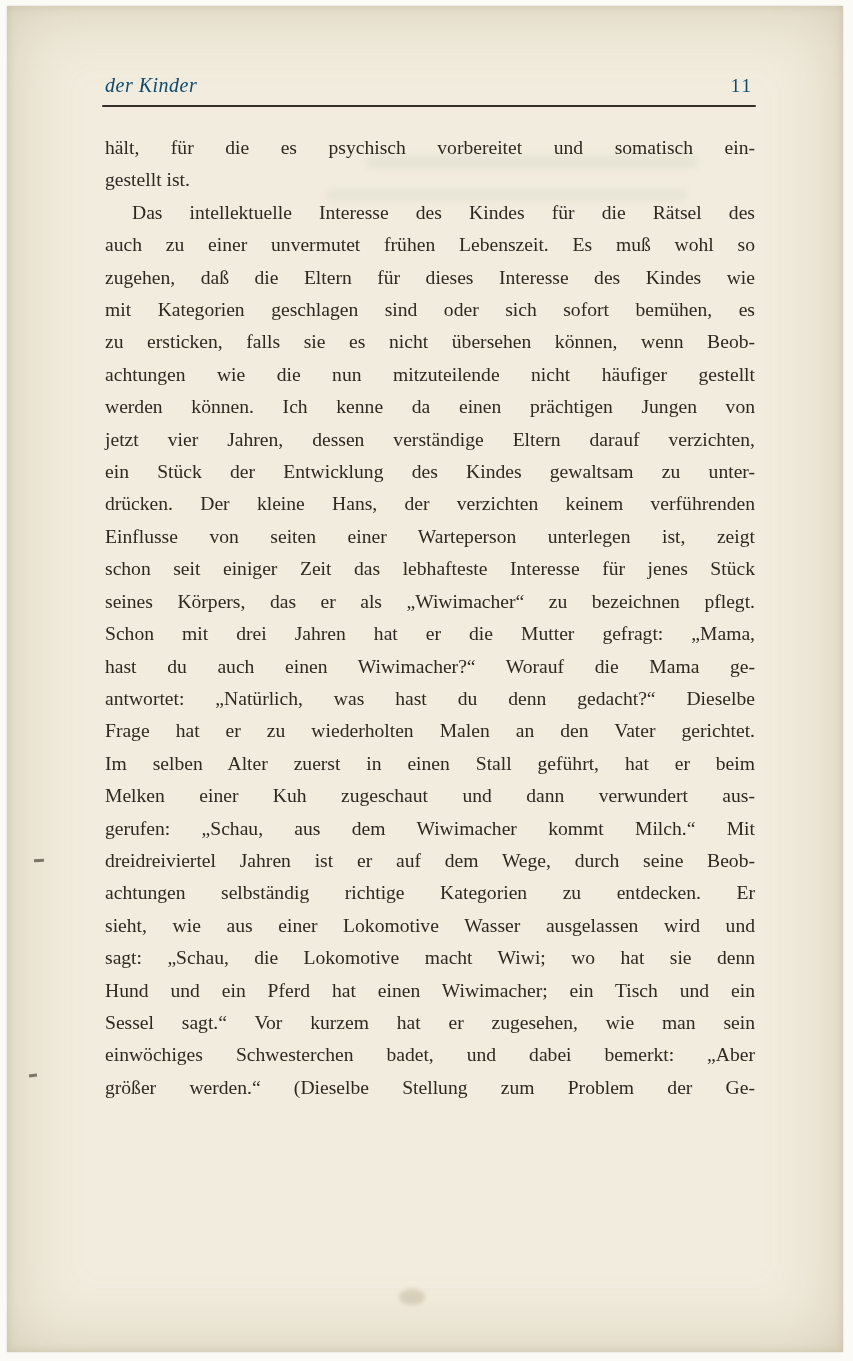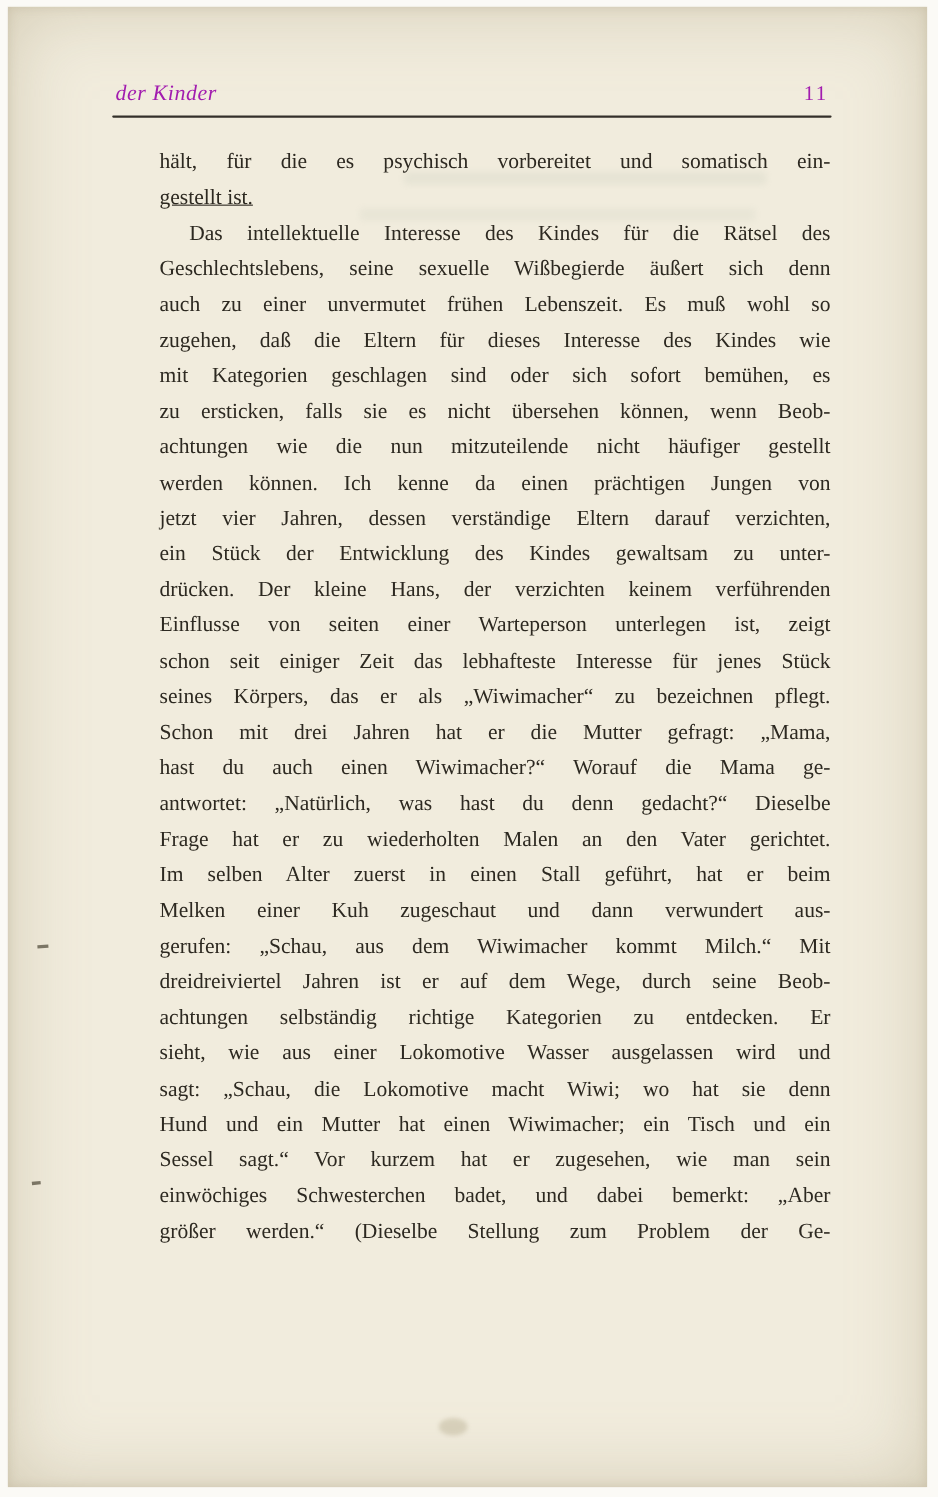--- a/index.html
+++ b/index.html
@@ -27,21 +27,21 @@
       0 0 2px rgba(0,0,0,0.15);
   }
   .header {
     position: absolute;
     left: 98px;
     top: 68px;
     width: 650px;
     display: flex;
     justify-content: space-between;
     align-items: center;
-    color: #a21caf;
+    color: #0c4a6e;
   }
   .section-title {
     font-style: italic;
     font-size: 20px;
     letter-spacing: 0.5px;
   }
   .page-number {
     font-size: 19px;
     letter-spacing: 2px;
     padding-right: 2px;
@@ -61,25 +61,23 @@
     top: 126px;
     width: 650px;
     font-size: 19.6px;
     line-height: 32.4px;
     color: #2d2921;
   }
   .line {
     text-align: justify;
     text-align-last: justify;
     white-space: normal;
-    margin-left: 40px;
   }
   .line.short {
     text-align-last: left;
-    text-decoration: underline;
   }
   .line.indent {
     padding-left: 27px;
   }
   
   .bleed {
     position: absolute;
     background: #8ea08e;
     opacity: 0.10;
     filter: blur(3px);
@@ -118,21 +116,20 @@
   <div class="header">
     <span class="section-title">der Kinder</span>
     <span class="page-number">11</span>
   </div>
   <div class="header-rule"></div>
 
   <div class="body-text">
     <div class="line">hält, für die es psychisch vorbereitet und somatisch ein-</div>
     <div class="line short">gestellt ist.</div>
     <div class="line indent">Das intellektuelle Interesse des Kindes für die Rätsel des</div>
-    <div class="line">Geschlechtslebens, seine sexuelle Wißbegierde äußert sich denn</div>
     <div class="line">auch zu einer unvermutet frühen Lebenszeit. Es muß wohl so</div>
     <div class="line">zugehen, daß die Eltern für dieses Interesse des Kindes wie</div>
     <div class="line">mit Kategorien geschlagen sind oder sich sofort bemühen, es</div>
     <div class="line">zu ersticken, falls sie es nicht übersehen können, wenn Beob-</div>
     <div class="line">achtungen wie die nun mitzuteilende nicht häufiger gestellt</div>
     <div class="line">werden können. Ich kenne da einen prächtigen Jungen von</div>
     <div class="line">jetzt vier Jahren, dessen verständige Eltern darauf verzichten,</div>
     <div class="line">ein Stück der Entwicklung des Kindes gewaltsam zu unter-</div>
     <div class="line">drücken. Der kleine Hans, der verzichten keinem verführenden</div>
     <div class="line">Einflusse von seiten einer Warteperson unterlegen ist, zeigt</div>
@@ -142,21 +139,21 @@
     <div class="line">hast du auch einen Wiwimacher?“ Worauf die Mama ge-</div>
     <div class="line">antwortet: „Natürlich, was hast du denn gedacht?“ Dieselbe</div>
     <div class="line">Frage hat er zu wiederholten Malen an den Vater gerichtet.</div>
     <div class="line">Im selben Alter zuerst in einen Stall geführt, hat er beim</div>
     <div class="line">Melken einer Kuh zugeschaut und dann verwundert aus-</div>
     <div class="line">gerufen: „Schau, aus dem Wiwimacher kommt Milch.“ Mit</div>
     <div class="line">dreidreiviertel Jahren ist er auf dem Wege, durch seine Beob-</div>
     <div class="line">achtungen selbständig richtige Kategorien zu entdecken. Er</div>
     <div class="line">sieht, wie aus einer Lokomotive Wasser ausgelassen wird und</div>
     <div class="line">sagt: „Schau, die Lokomotive macht Wiwi; wo hat sie denn</div>
-    <div class="line">Hund und ein Mutter hat einen Wiwimacher; ein Tisch und ein</div>
+    <div class="line">Hund und ein Pferd hat einen Wiwimacher; ein Tisch und ein</div>
     <div class="line">Sessel sagt.“ Vor kurzem hat er zugesehen, wie man sein</div>
     <div class="line">einwöchiges Schwesterchen badet, und dabei bemerkt: „Aber</div>
     <div class="line">größer werden.“ (Dieselbe Stellung zum Problem der Ge-</div>
   </div>
 
   <div class="scan-mark m1"></div>
   <div class="scan-mark m2"></div>
   <div class="smudge"></div>
 
 </div>

